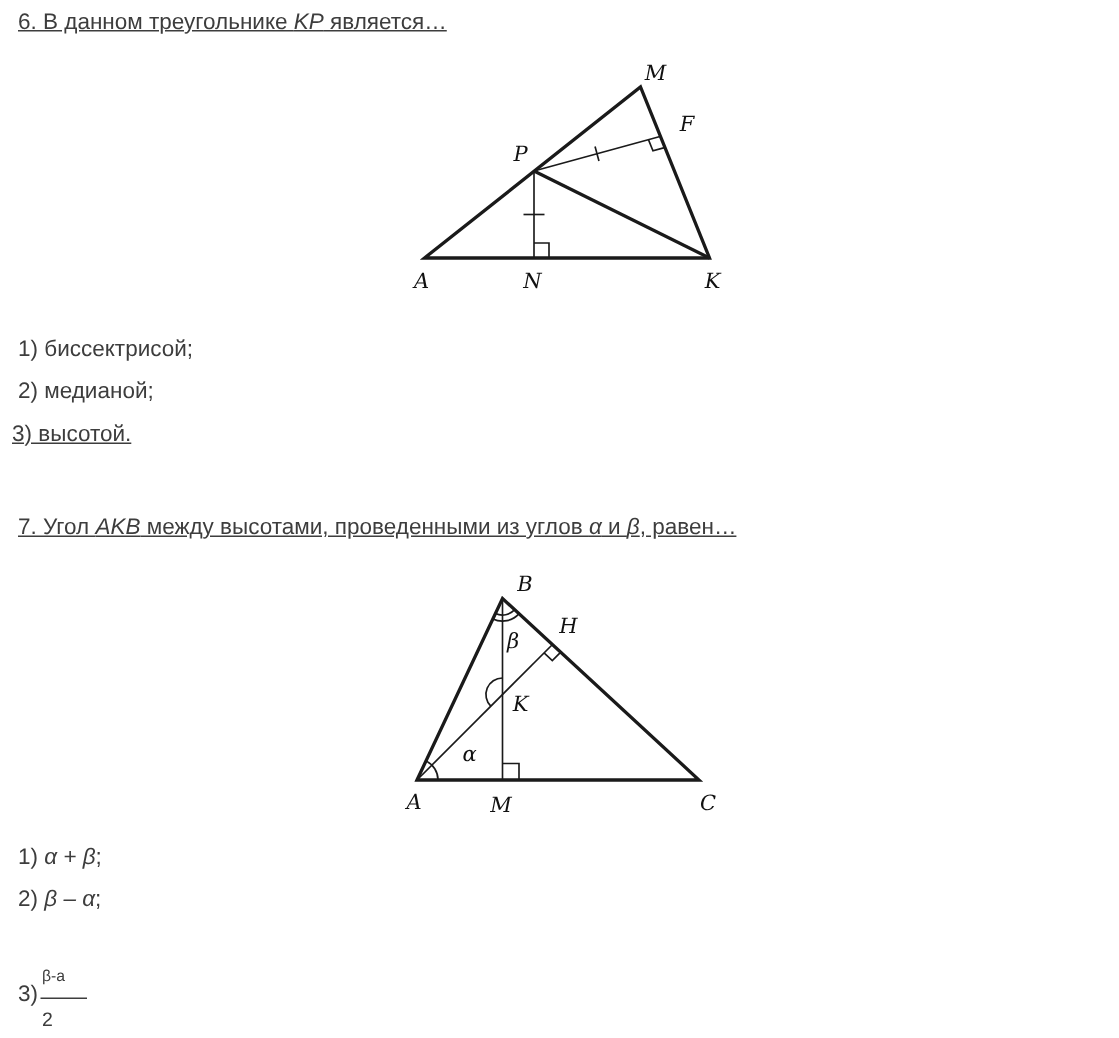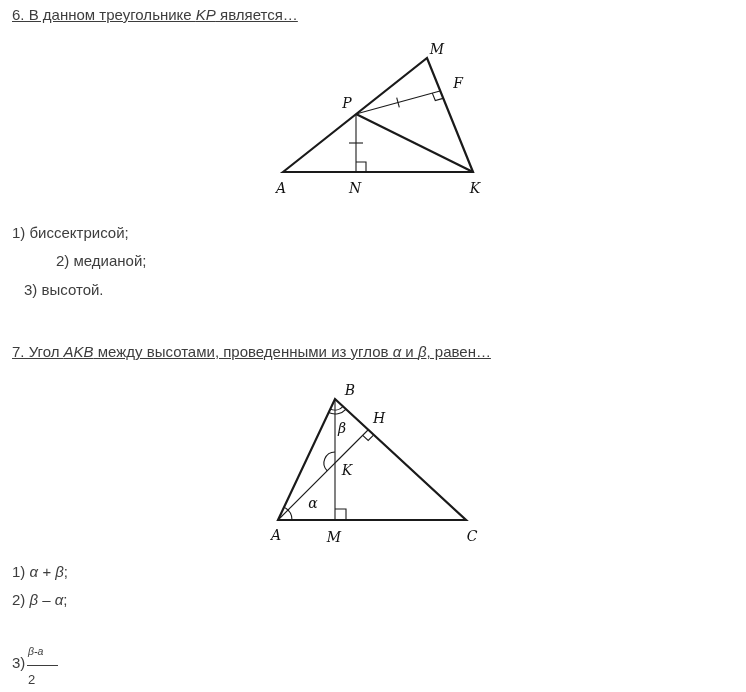--- a/index.html
+++ b/index.html
@@ -62,33 +62,33 @@
 </svg>
 
 <span class="fig-label" style="left:437px;top:49px;">M</span>
 <span class="fig-label" style="left:458px;top:83px;">F</span>
 <span class="fig-label" style="left:347px;top:103px;">P</span>
 <span class="fig-label" style="left:281px;top:188px;">A</span>
 <span class="fig-label" style="left:355px;top:188px;">N</span>
 <span class="fig-label" style="left:475px;top:188px;">K</span>
 
 <div class="abs opt" style="left:12px;top:224px;">1) биссектрисой;</div>
-<div class="abs opt" style="left:12px;top:252px;margin-left:44px;">2) медианой;</div>
-<div class="abs opt" style="left:24px;top:281px;">3) высотой.</div>
+<div class="abs opt" style="left:12px;top:252px;">2) медианой;</div>
+<div class="abs opt" style="left:8px;top:281px;text-decoration:underline;">3) высотой.</div>
 
 <div class="abs qtitle" style="left:12px;top:343px;"><span>7. Угол </span><i>AKB</i><span> между высотами, проведенными из углов </span><i>α</i><span> и </span><i>β</i><span>, равен…</span></div>
 
 <span class="fig-label" style="left:350px;top:390px;">B</span>
 <span class="fig-label" style="left:379px;top:418px;">H</span>
 <span class="fig-label" style="left:342px;top:428px;">β</span>
 <span class="fig-label" style="left:347px;top:470px;">K</span>
 <span class="fig-label" style="left:313px;top:503px;">α</span>
 <span class="fig-label" style="left:276px;top:535px;">A</span>
 <span class="fig-label" style="left:334px;top:537px;">M</span>
 <span class="fig-label" style="left:472px;top:536px;">C</span>
 
 <div class="abs opt" style="left:12px;top:563px;"><span>1) </span><i>α + β</i><span>;</span></div>
 <div class="abs opt" style="left:12px;top:591px;"><span>2) </span><i>β – α</i><span>;</span></div>
 
 <div class="abs opt" style="left:12px;top:654px;">3)</div>
-<div class="frac-num" style="left:28px;top:646px;font-style:italic;">β-a</div>
+<div class="frac-num" style="left:28px;top:646px;">β-a</div>
 <div class="frac-bar" style="left:27px;top:665px;"></div>
 <div class="frac-den" style="left:28px;top:673px;">2</div>
 
 </body></html>

